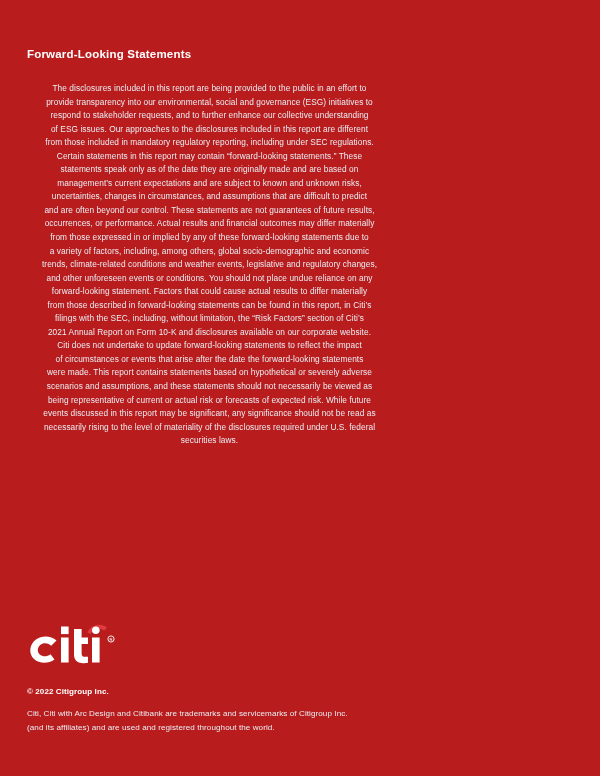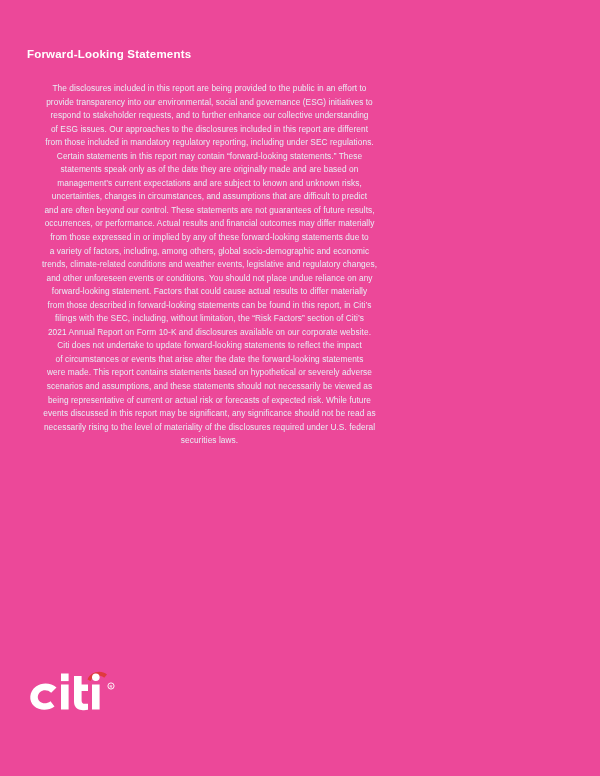--- a/index.html
+++ b/index.html
@@ -20,21 +20,21 @@
     background-color: #0a3161;
     overflow: hidden;
     box-sizing: border-box;
   }
   .page-inner {
     position: absolute;
     left: 0;
     top: 0;
     width: 600px;
     height: 776px;
-    background: #ec4899;
+    background: #b91c1c;
   }
   .content {
     position: absolute;
     left: 27px;
     top: 48px;
     width: 365px;
   }
   .heading {
     color: #ffffff;
     font-size: 11.5px;
@@ -133,16 +133,19 @@
           <rect x="65" y="16.5" width="7.6" height="25" fill="#ffffff"></rect>
 
           <path d="M60.5 11.5 C63 4.5 73.5 1 80 6.5 L77.2 9.8 C72.5 6 65.5 8 63.5 13 Z" fill="#e03a3e"></path>
 
           <circle cx="68.8" cy="9.3" r="3.8" fill="#ffffff"></circle>
 
           <circle cx="84" cy="18" r="3.1" fill="none" stroke="#ffffff" stroke-width="0.9"></circle>
           <text x="84" y="19.6" font-family="Liberation Sans, sans-serif" font-size="4.2" fill="#ffffff" text-anchor="middle">R</text>
         </svg>
       </div>
+      <div class="copyright">© 2022 Citigroup Inc.</div>
+      <div class="trademark">Citi, Citi with Arc Design and Citibank are trademarks and servicemarks of Citigroup Inc.
+(and its affiliates) and are used and registered throughout the world.</div>
     </div>
 
   </div>
 </div>
 
 </body></html>

